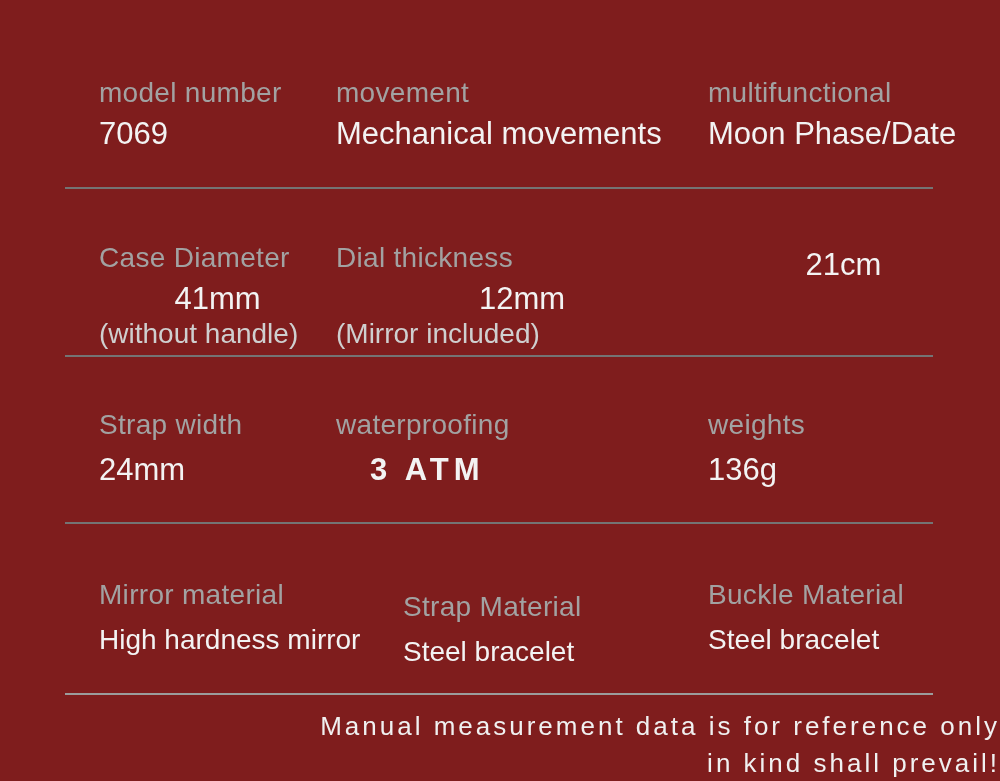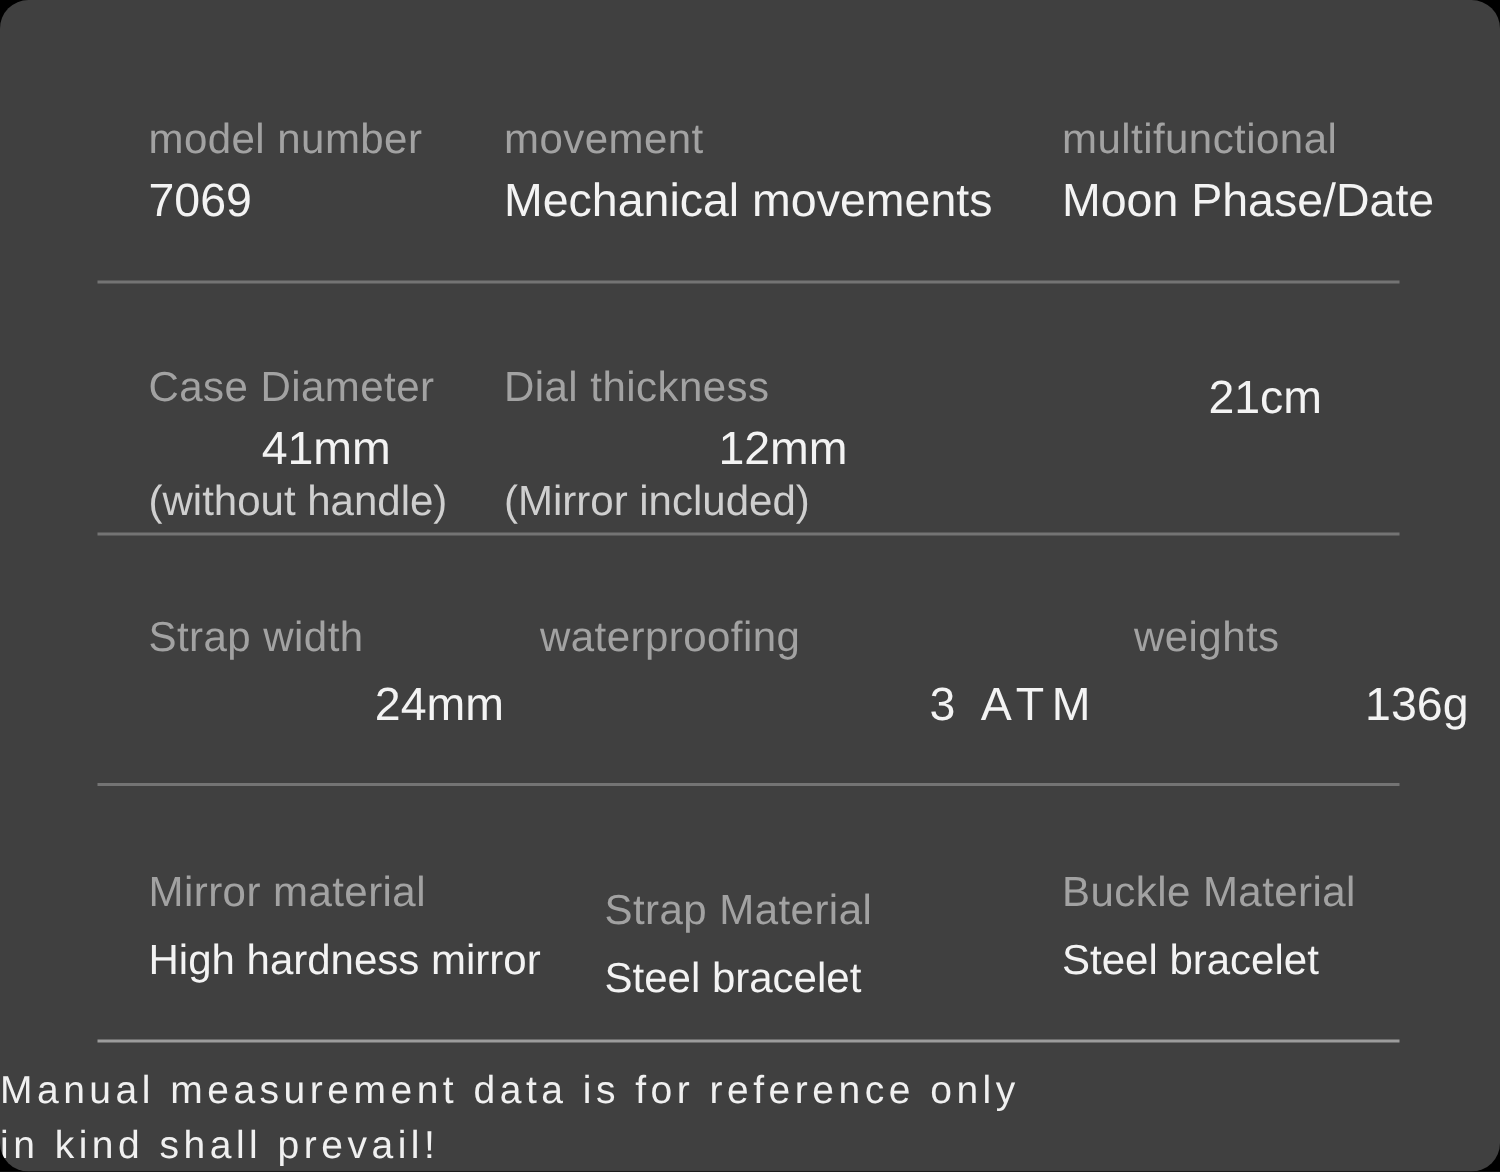--- a/index.html
+++ b/index.html
@@ -4,83 +4,82 @@
 <style>
   html, body {
     margin: 0;
     padding: 0;
     background: #000;
   }
   #screen {
     position: relative;
     width: 1000px;
     height: 781px;
-    background: #404040;
+    background: #7f1d1d;
     overflow: hidden;
     font-family: "Liberation Sans", "DejaVu Sans", sans-serif;
-    border-radius: 19px;
   }
   .section {
     position: absolute;
     left: 99px;
     width: 880px;
     display: grid;
     grid-template-columns: 237px 372px 1fr;
   }
   .section-1 { top: 76px; }
   .section-2 { top: 241px; }
-  .section-3 { top: 408px; gap: 24px; }
+  .section-3 { top: 408px; }
   .section-4 { top: 578px; }
   .spec-label {
     font-size: 28px;
     line-height: 34px;
     color: #a2a2a2;
     letter-spacing: 0.3px;
     white-space: nowrap;
   }
   .spec-value {
     font-size: 31px;
     line-height: 40px;
     font-weight: normal;
     color: #f3f3f3;
     white-space: nowrap;
   }
   .section-1 .spec-value { margin-top: 4px; }
   .section-2 .spec-value { margin-top: 4px; text-align: center; }
-  .section-3 .spec-value { margin-top: 8px; text-align: right; }
+  .section-3 .spec-value { margin-top: 8px; }
   .section-4 .spec-value { margin-top: 10px; font-size: 28px; line-height: 36px; }
   .spec-note {
     font-size: 28px;
     line-height: 30px;
     color: #cfcfcf;
     white-space: nowrap;
   }
   .cell-offset { padding-left: 67px; margin-top: 12px; }
   .value-atm {
-    font-weight: normal;
-    margin-left: 46px;
+    font-weight: bold;
+    margin-left: 34px;
     letter-spacing: 5px;
   }
   .divider {
     position: absolute;
     left: 65px;
     width: 868px;
     height: 2px;
     background: #747474;
   }
   .divider-1 { top: 187px; }
   .divider-2 { top: 355px; }
   .divider-3 { top: 522px; }
   .divider-footer { top: 693px; background: #9c9c9c; }
   .footer {
     position: absolute;
     top: 708px;
     left: 0;
     width: 100%;
-    text-align: left;
+    text-align: right;
     color: #f0f0f0;
     font-size: 26px;
     line-height: 37px;
     letter-spacing: 3px;
   }
 </style>
 </head>
 <body>
 
 <div id="screen">

